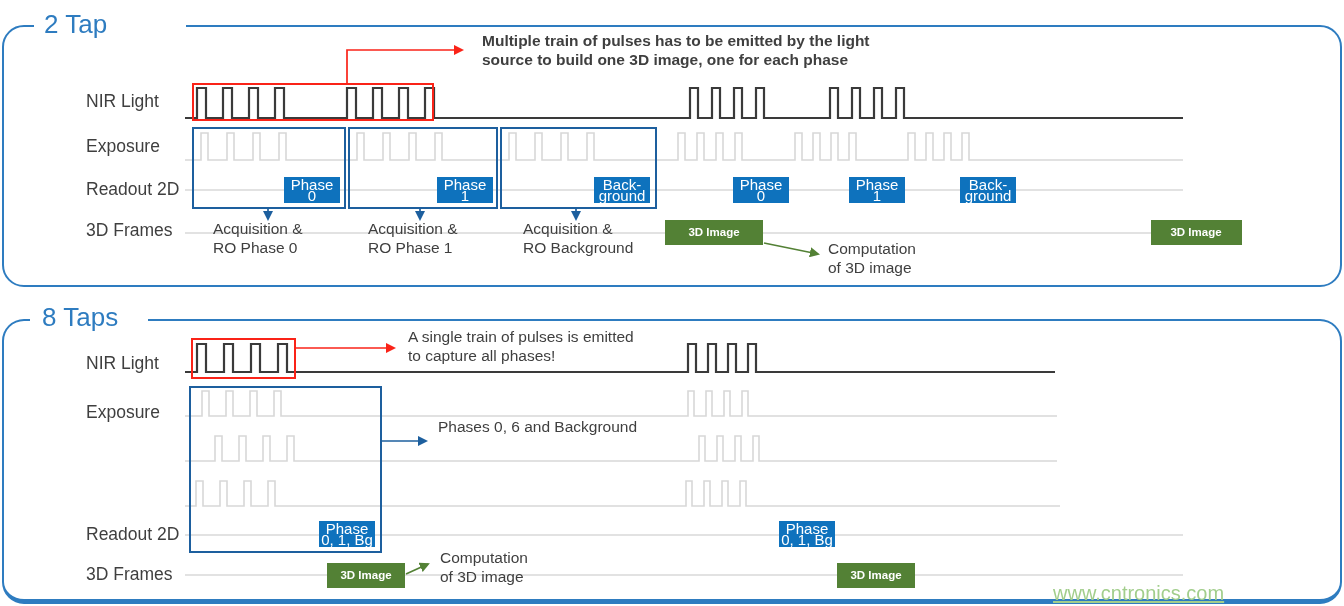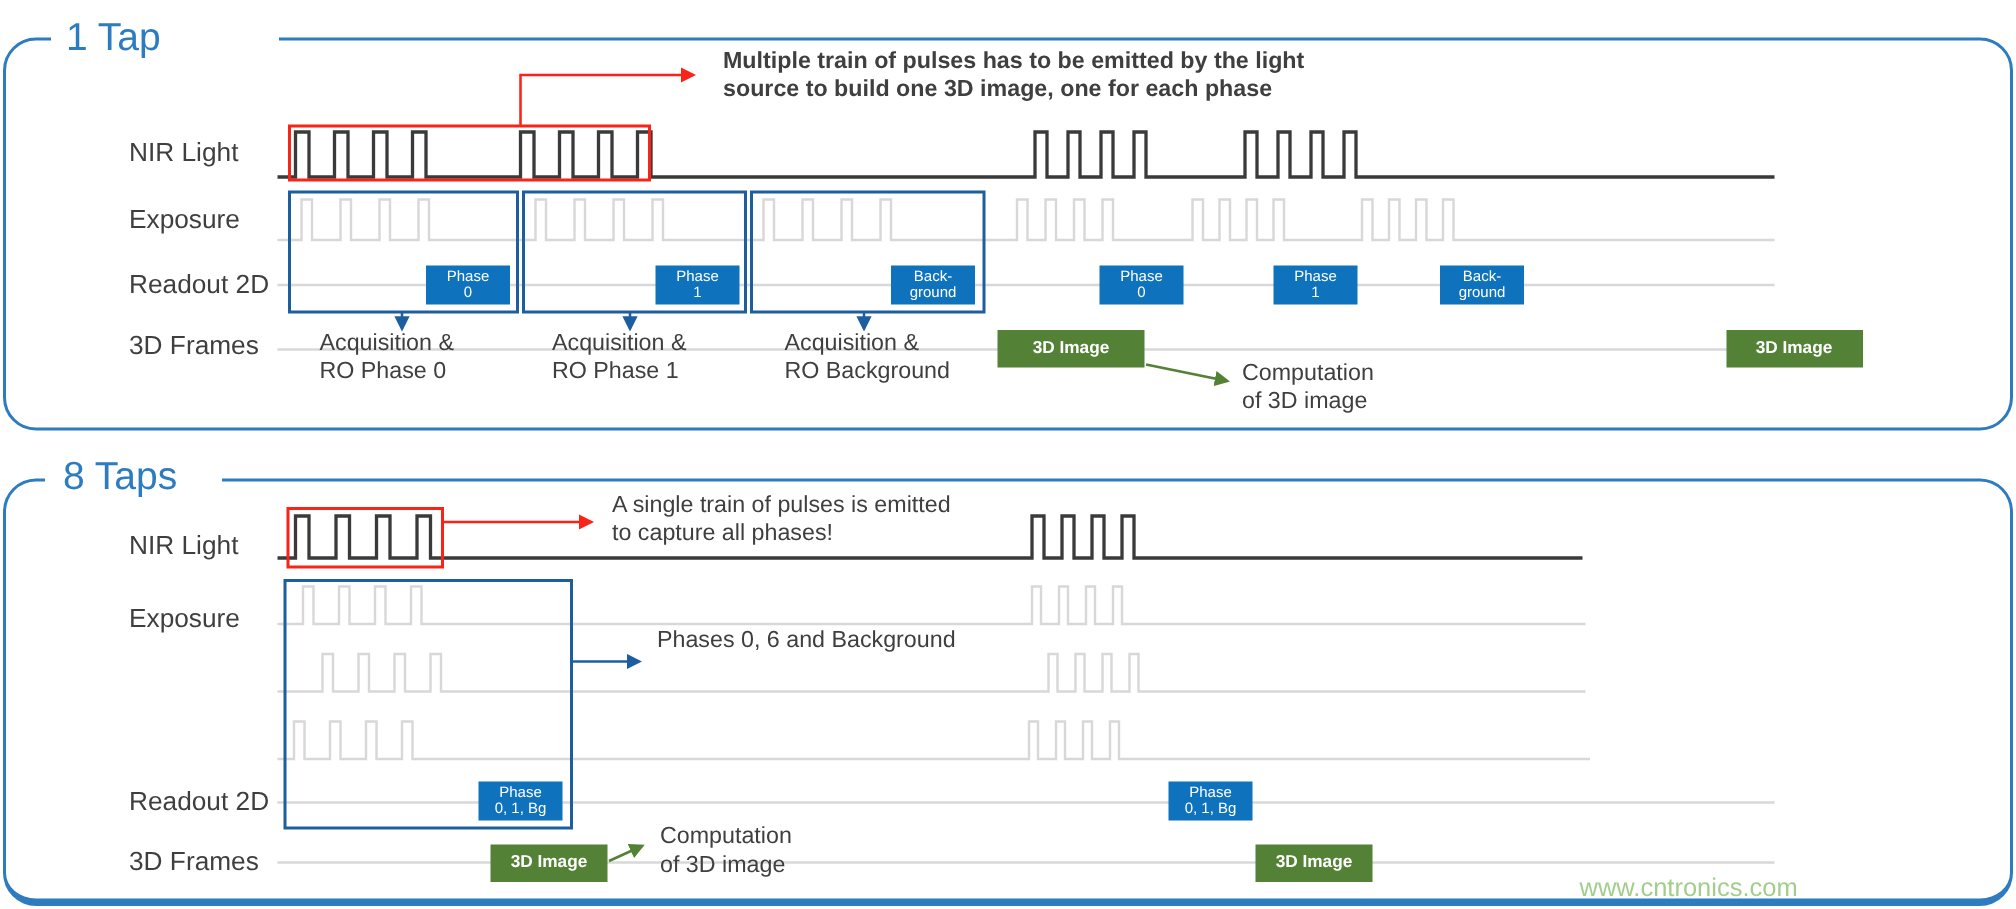--- a/index.html
+++ b/index.html
@@ -5,24 +5,24 @@
   html,body{margin:0;padding:0;background:#fff;}
   #stage{position:relative;width:1344px;height:606px;background:#fff;overflow:hidden;
          font-family:"Liberation Sans",sans-serif;}
   .panel-frame{position:absolute;border:2.5px solid #2e7cc0;border-radius:22px;z-index:1;background:transparent;}
   .panel-frame.thick-bottom{border-bottom-width:5px;}
   .panel-title{position:absolute;background:#fff;color:#2e7cc0;font-size:26px;line-height:32px;z-index:5;white-space:nowrap;}
   .row-label{position:absolute;color:#404040;font-size:17.5px;line-height:22px;white-space:nowrap;z-index:4;}
   #wave-svg{position:absolute;left:0;top:0;z-index:3;}
   .badge{position:absolute;display:flex;flex-direction:column;align-items:center;justify-content:center;
          color:#fff;text-align:center;z-index:4;}
-  .badge.blue{font-size:10px;line-height:11.5px;}
+  .badge.blue{font-size:15px;line-height:11.5px;}
   .badge.green{font-size:11.5px;line-height:13px;font-weight:bold;}
   .textblock{position:absolute;color:#3f3f3f;font-size:15.5px;line-height:19px;white-space:nowrap;z-index:4;}
-  .watermark{position:absolute;font-size:17px;z-index:6;white-space:nowrap;}
+  .watermark{position:absolute;font-size:20px;z-index:6;white-space:nowrap;text-decoration:underline;}
 </style>
 </head>
 <body>
 
 <div id="stage">
   <svg id="wave-svg" width="1344" height="606" viewBox="0 0 1344 606">
       <defs>
         <marker id="arr-red" viewBox="0 0 10 10" refX="8" refY="5" markerWidth="6" markerHeight="6" orient="auto-start-reverse">
           <path d="M0,0 L10,5 L0,10 Z" fill="#fa2318"></path>
         </marker>
@@ -53,21 +53,21 @@
       <path d="M185 535 L1183 535" fill="none" stroke="#d8d8d8" stroke-width="1.6" stroke-linejoin="miter"></path>
       <path d="M185 575 L1183 575" fill="none" stroke="#d8d8d8" stroke-width="1.6" stroke-linejoin="miter"></path>
       <rect x="192" y="339" width="103" height="39" fill="none" stroke="#fa2318" stroke-width="2"></rect>
       <rect x="190" y="387" width="191" height="165" fill="none" stroke="#1d5f9e" stroke-width="2"></rect>
       <polyline points="295,348 394,348" fill="none" stroke="#fa2318" stroke-width="1.7" marker-end="url(#arr-red)"></polyline>
       <polyline points="381,441 426,441" fill="none" stroke="#1d5f9e" stroke-width="1.7" marker-end="url(#arr-blue)"></polyline>
       <polyline points="406,574 428,564" fill="none" stroke="#538135" stroke-width="1.7" marker-end="url(#arr-green)"></polyline>
     </svg>
   <div class="watermark" style="left: 1053px; top: 582px; color: rgb(162, 206, 140);">www.cntronics.com</div>
 <div class="panel-frame" style="left: 2px; top: 25px; width: 1336px; height: 258px; border-color: rgb(46, 124, 192);"></div>
-    <div class="panel-title" style="left: 34px; top: 8px; width: 142px; padding-left: 10px; color: rgb(46, 124, 192);">1 Tap</div>
+    <div class="panel-title" style="left: 34px; top: 8px; width: 142px; padding-left: 10px; color: rgb(46, 124, 192);">2 Tap</div>
     <div class="row-label" style="left: 86px; top: 90px; color: rgb(63, 63, 63);">NIR Light</div>
     <div class="row-label" style="left: 86px; top: 135px; color: rgb(63, 63, 63);">Exposure</div>
     <div class="row-label" style="left: 86px; top: 178px; color: rgb(63, 63, 63);">Readout 2D</div>
     <div class="row-label" style="left: 86px; top: 219px; color: rgb(63, 63, 63);">3D Frames</div>
     <div class="badge blue" style="left: 284px; top: 177px; width: 56px; height: 26px; background-color: rgb(14, 114, 189);">
       <div class="">Phase</div>
       <div class="">0</div>
     </div>
     <div class="badge blue" style="left: 437px; top: 177px; width: 56px; height: 26px; background-color: rgb(14, 114, 189);">
       <div class="">Phase</div>

